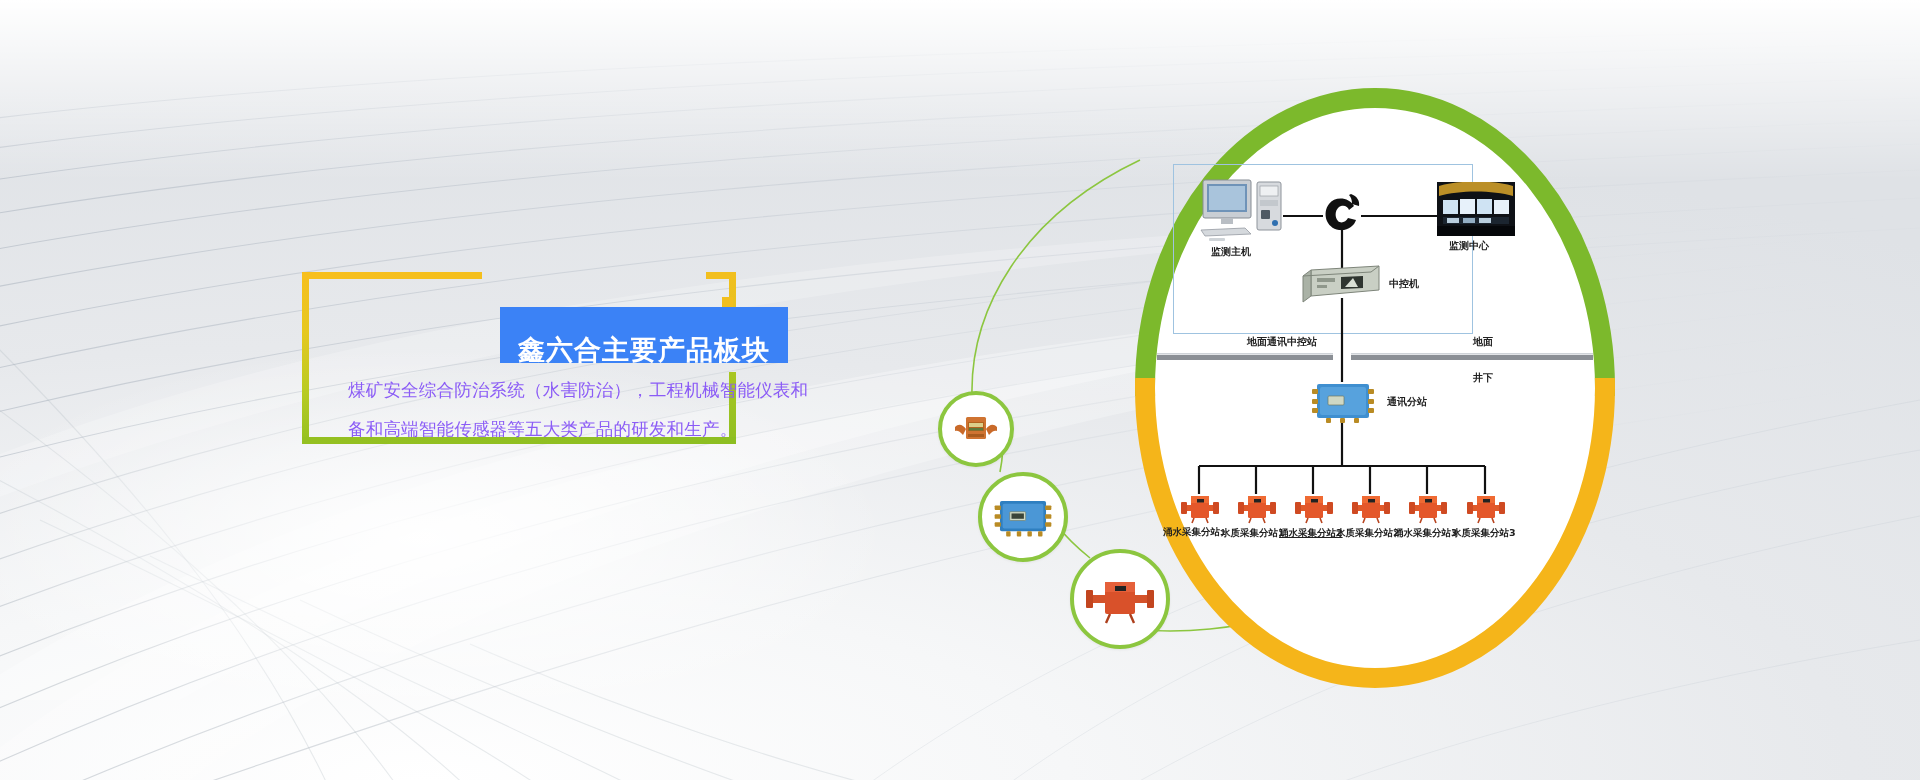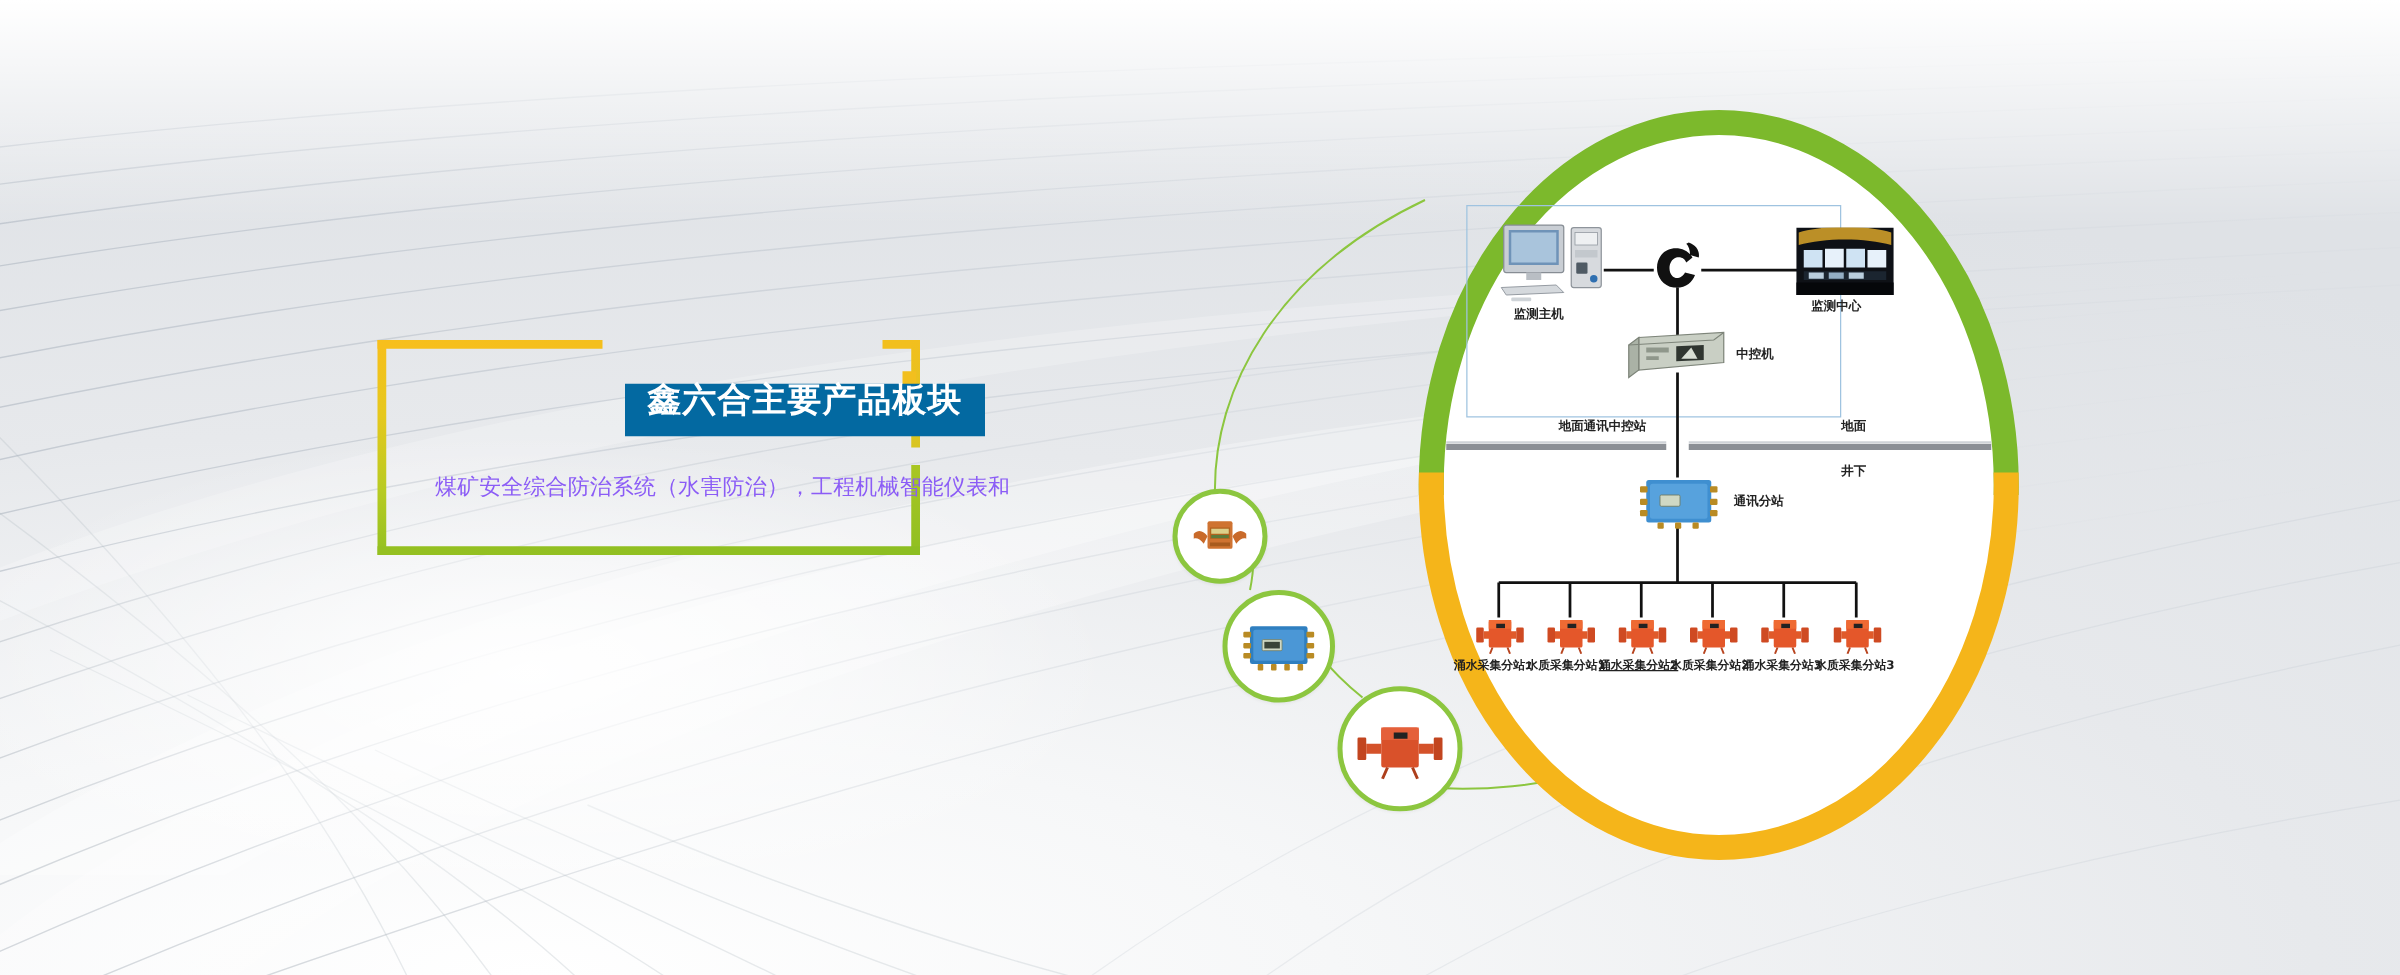--- a/index.html
+++ b/index.html
@@ -25,22 +25,22 @@
   
   .frame{position:absolute;left:302px;top:272px;width:434px;height:172px;}
   .frame .edge{position:absolute;background:linear-gradient(180deg,#f7bf1c 0%, #e6c81d 35%, #b8cb22 70%, #93c021 100%);}
   .frame .e-left{left:0;top:0;width:7px;height:172px;}
   .frame .e-top{left:0;top:0;width:180px;height:7px;background:linear-gradient(90deg,#f7bf1c 0%,#f4bf1d 100%);}
   .frame .e-top-r{left:404px;top:0;width:30px;height:7px;background:#f2bf1e;}
   .frame .e-right{left:427px;top:0;width:7px;height:86px;background:linear-gradient(180deg,#f2bf1e 0%,#d8c520 100%);}
   .frame .e-bottom{left:0;top:165px;width:434px;height:7px;background:linear-gradient(90deg,#95c021 0%,#8fbf22 70%,#8dbe22 100%);}
   .frame .e-right-b{left:427px;top:100px;width:7px;height:72px;background:linear-gradient(180deg,#a9c622 0%,#8fbf22 100%);}
 
-  .banner{position:absolute;left:500px;top:307px;height:42px;padding:0 18px;
-    display:flex;align-items:flex-start;background:#0369a1;}
+  .banner{position:absolute;left:500px;top:307px;height:56px;padding:0 18px;
+    display:flex;align-items:flex-end;background:#3b82f6;}
   .banner-title{color:#ffffff;font-size:27px;font-weight:bold;letter-spacing:1px;
     font-family:"DejaVu Sans","Liberation Sans",sans-serif;line-height:1;white-space:nowrap;}
   .banner-tick{position:absolute;left:722px;top:297px;width:11px;height:12px;background:#f2bf1e;}
 
   .para{position:absolute;left:348px;top:378px;width:520px;}
   .para p{margin:0 0 14px 0;color:#8b5cf6;font-size:17.5px;line-height:1.42;
     font-family:"DejaVu Sans","Liberation Sans",sans-serif;letter-spacing:.2px;white-space:nowrap;}
   .para p:last-child{margin-bottom:0;}
 
   
@@ -153,20 +153,21 @@
   </div>
 
   <div class="banner-tick"></div>
 
   <div class="banner">
     <span class="banner-title">鑫六合主要产品板块</span>
   </div>
 
   <div class="para">
     <p>煤矿安全综合防治系统（水害防治），工程机械智能仪表和</p>
+    <p>备和高端智能传感器等五大类产品的研发和生产。</p>
   </div>
 
   <svg class="connector" viewBox="0 0 480 560">
     <g fill="none" stroke="#8cc63f" stroke-width="1.6">
       <path d="M42,276 C 40,190 92,96 210,40"></path>
       <path d="M70,352 C 76,322 72,300 58,286"></path>
       <path d="M160,438 C 130,414 116,392 104,372"></path>
       <path d="M150,500 C 230,520 330,514 410,470"></path>
     </g>
   </svg>

